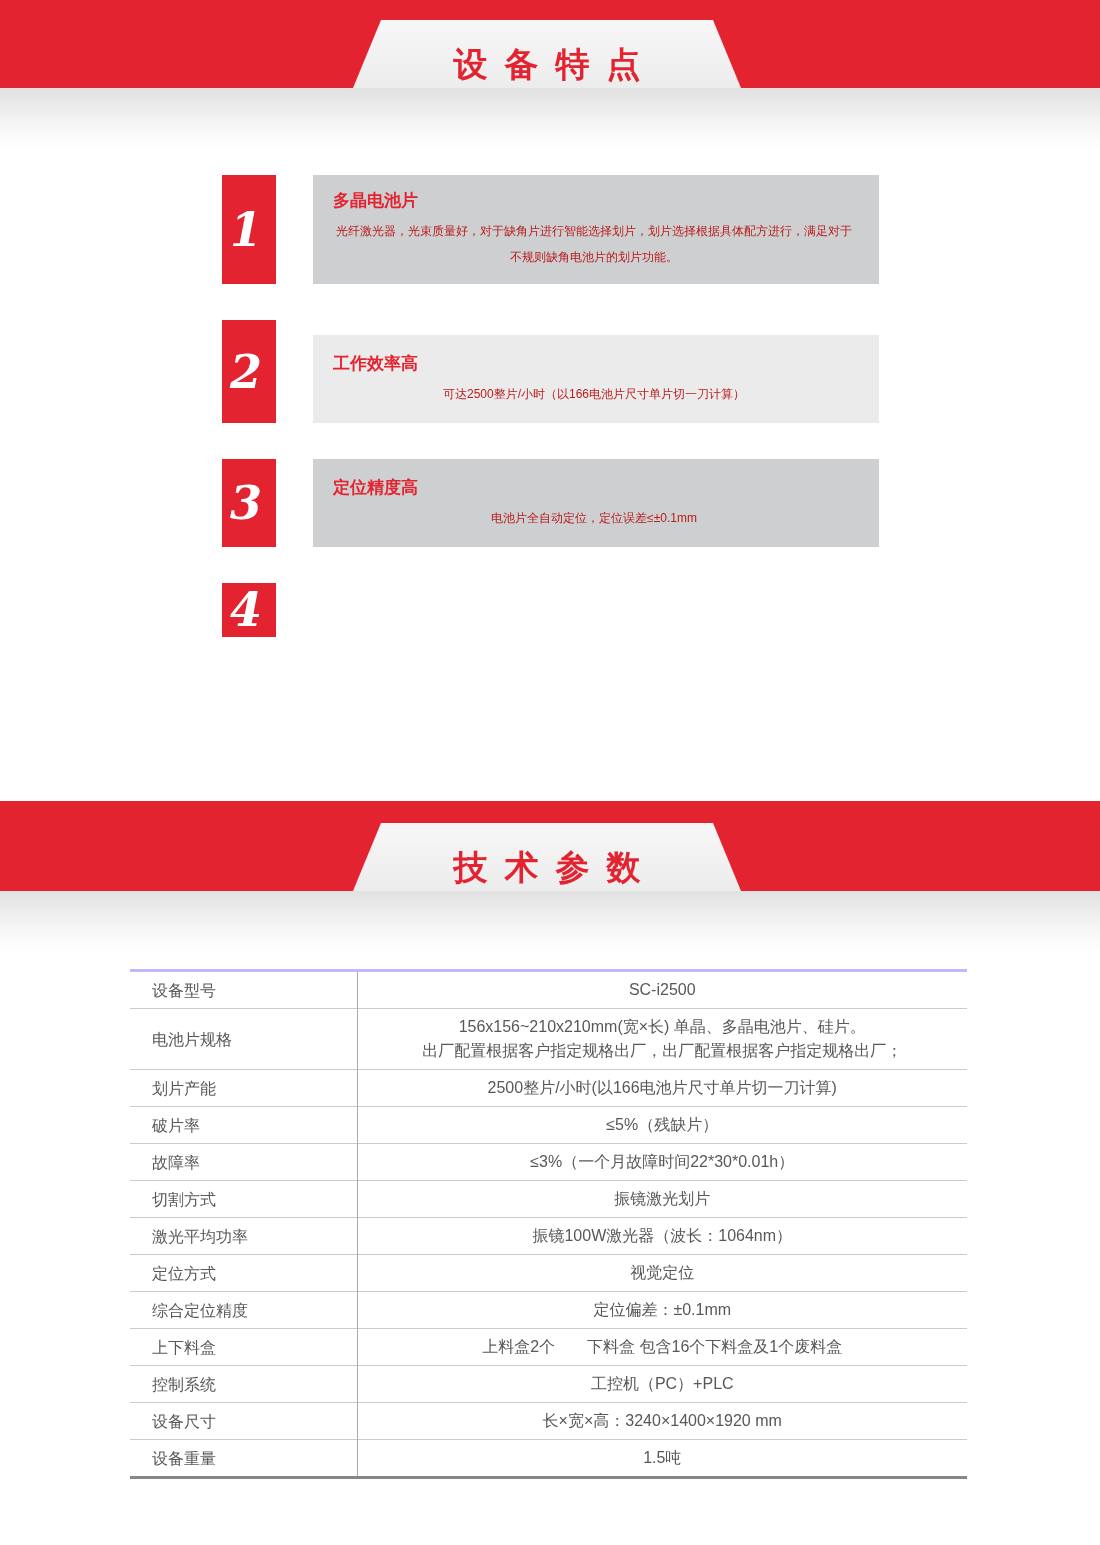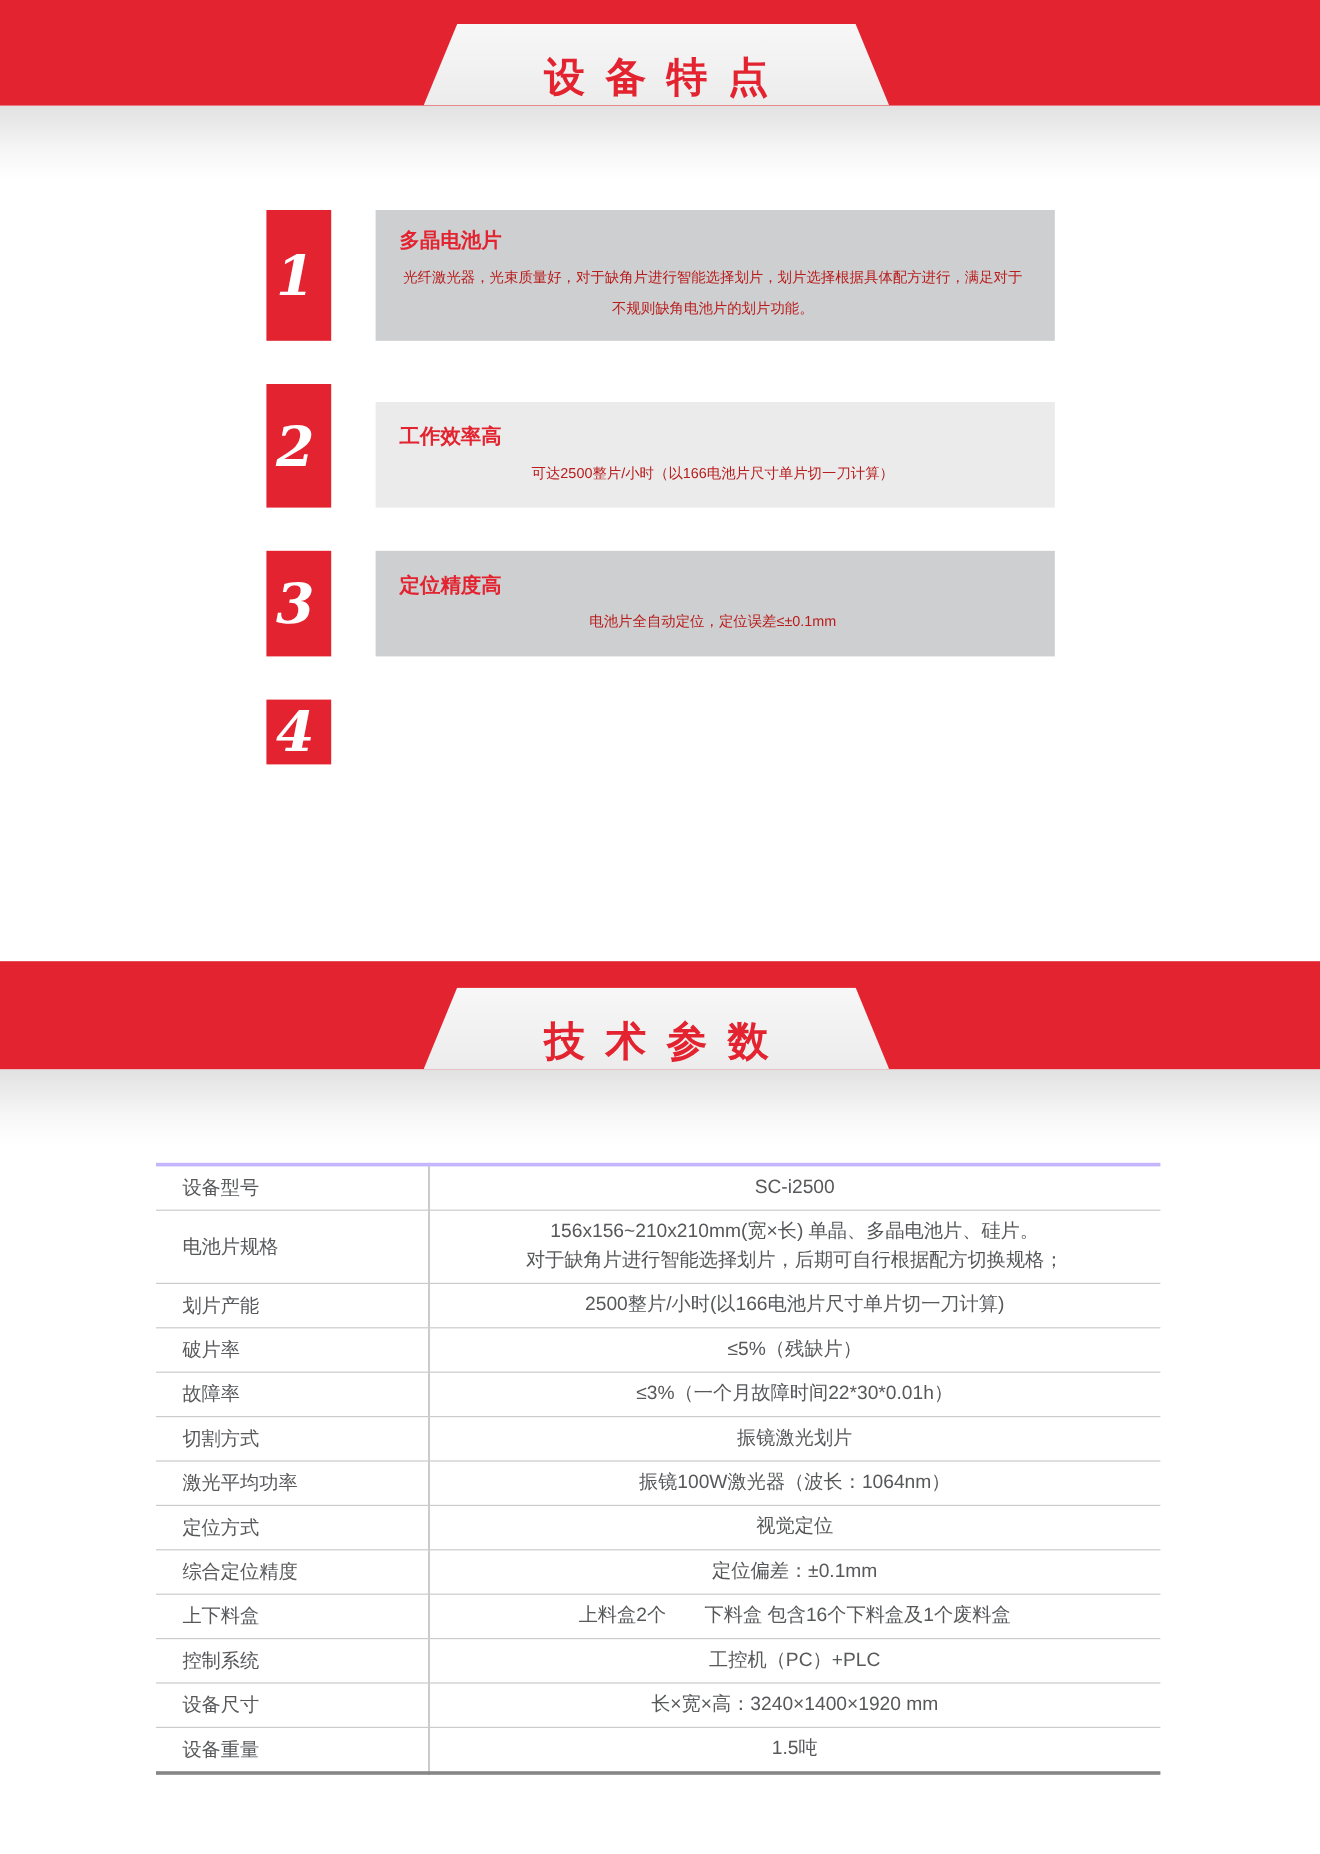--- a/index.html
+++ b/index.html
@@ -162,21 +162,21 @@
 <div class="table-wrap">
   <table class="specs">
     <tbody>
       <tr>
         <td class="spec-label">设备型号</td>
         <td class="spec-value">SC-i2500</td>
       </tr>
       <tr>
         <td class="spec-label">电池片规格</td>
         <td class="spec-value">156x156~210x210mm(宽×长) 单晶、多晶电池片、硅片。
-对于缺角片进行智能选择划片，后期可自行根据配方切换规格；</td>
+出厂配置根据客户指定规格出厂，出厂配置根据客户指定规格出厂；</td>
       </tr>
       <tr>
         <td class="spec-label">划片产能</td>
         <td class="spec-value">2500整片/小时(以166电池片尺寸单片切一刀计算)</td>
       </tr>
       <tr>
         <td class="spec-label">破片率</td>
         <td class="spec-value">≤5%（残缺片）</td>
       </tr>
       <tr>

